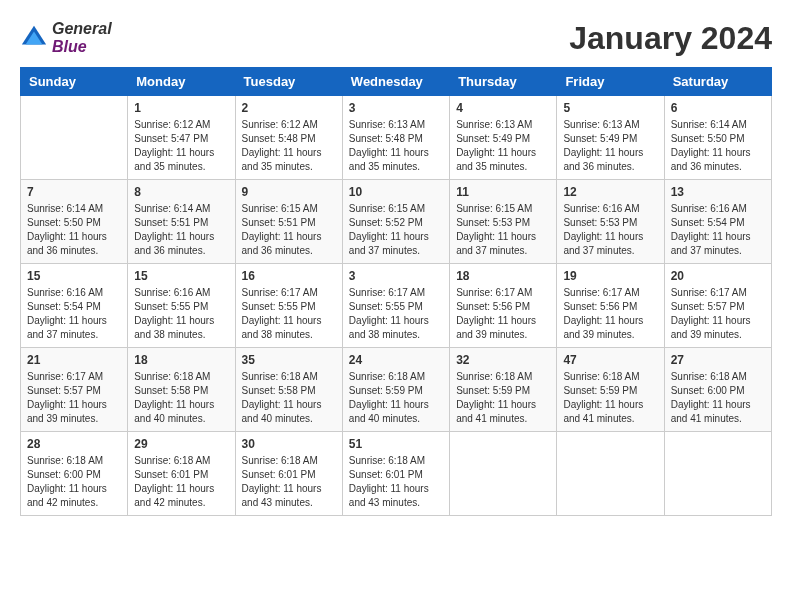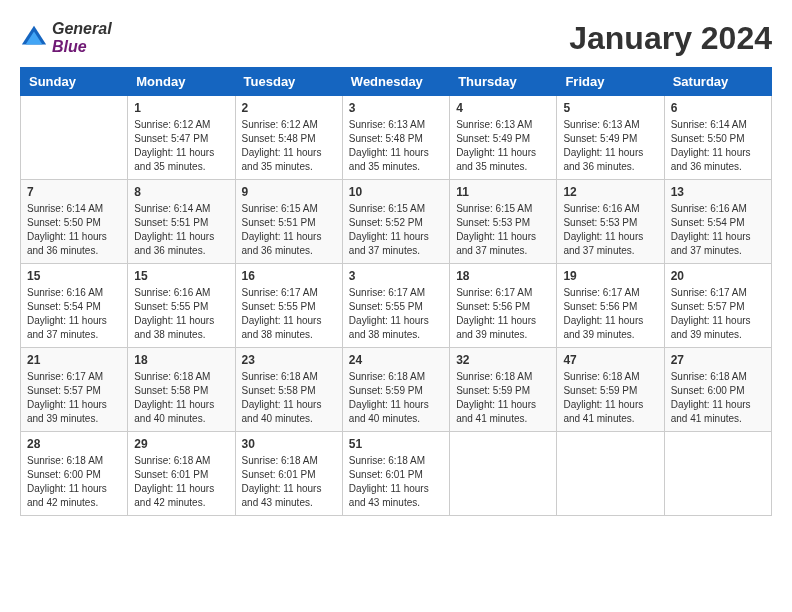--- a/index.html
+++ b/index.html
@@ -254,21 +254,21 @@
 Sunset: 5:57 PM
 Daylight: 11 hours and 39 minutes.</div>
         </td>
         <td>
           <div class="day-number">18</div>
           <div class="cell-info" style="white-space: pre-line;">Sunrise: 6:18 AM
 Sunset: 5:58 PM
 Daylight: 11 hours and 40 minutes.</div>
         </td>
         <td>
-          <div class="day-number">23</div>
+          <div class="day-number">35</div>
           <div class="cell-info" style="white-space: pre-line;">Sunrise: 6:18 AM
 Sunset: 5:58 PM
 Daylight: 11 hours and 40 minutes.</div>
         </td>
         <td>
           <div class="day-number">24</div>
           <div class="cell-info" style="white-space: pre-line;">Sunrise: 6:18 AM
 Sunset: 5:59 PM
 Daylight: 11 hours and 40 minutes.</div>
         </td>

